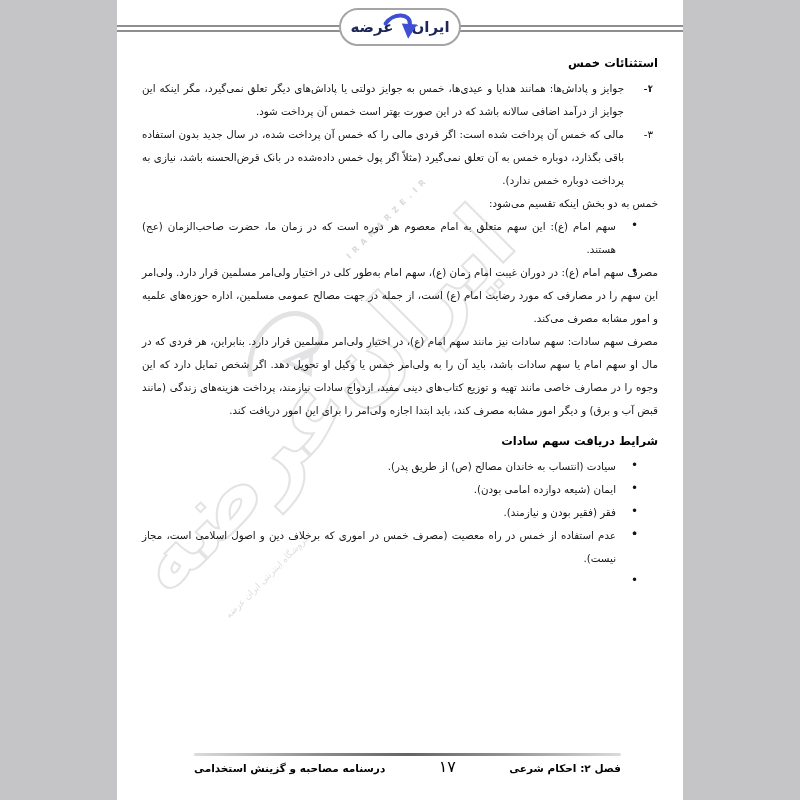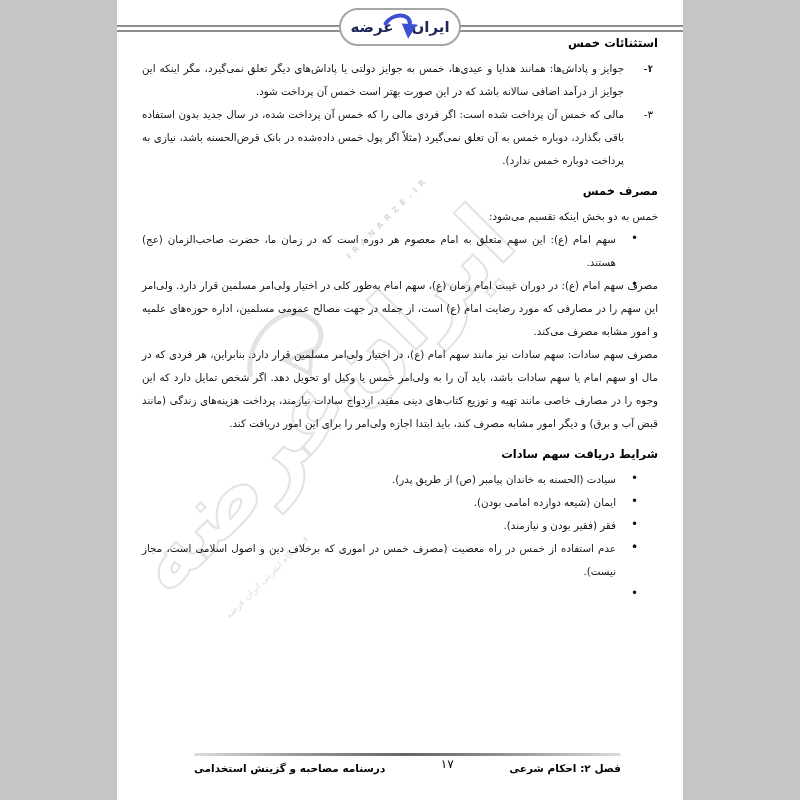--- a/index.html
+++ b/index.html
@@ -46,21 +46,21 @@
   .wm-cap-en {
     position:absolute; top:78px; right:18px;
     font-size:8px; letter-spacing:5px; color:#d9d9db; font-weight:bold;
   }
   .wm-cap-fa {
     position:absolute; bottom:74px; left:30px;
     font-size:9px; letter-spacing:2px; color:#dededf; direction:rtl;
   }
   
   .content {
-    position:absolute; top:24px; left:25px; right:25px; z-index:2;
+    position:absolute; top:44px; left:25px; right:25px; z-index:2;
     direction:rtl; text-align:justify;
     font-size:10.3px; line-height:23px; color:#151515;
   }
   .sec-heading {
     font-size:11.5px; font-weight:bold; color:#000;
     margin:8px 0 2px; text-align:right;
   }
   .content p { margin:0; }
   .num-item { position:relative; padding-right:34px; }
   .num-marker { position:absolute; right:5px; top:0; }
@@ -71,21 +71,21 @@
     position:absolute; top:753px; left:77px; right:62px; height:2.5px;
     border-radius:3px;
     background:linear-gradient(90deg,#dcdcdd 0%,#909093 28%,#646468 50%,#909093 72%,#dcdcdd 100%);
     z-index:2;
   }
   .footer-row {
     position:absolute; top:762px; left:77px; right:62px; z-index:2;
     direction:rtl; display:flex; justify-content:space-between; align-items:flex-start;
     font-size:10.5px; font-weight:bold; color:#000;
   }
-  .page-num { font-weight:normal; font-size:12px; position:relative; top:-5px; }
+  .page-num { font-weight:normal; font-size:16px; position:relative; top:-5px; }
 </style>
 </head>
 <body>
 
 <div class="stage">
   <div class="page">
 
     <div class="watermark">
       <div class="wm-text">ایران‌عرضه</div>
       <svg class="wm-swoosh" viewBox="0 0 110 90">
@@ -115,39 +115,38 @@
       </div>
       <div class="num-item">
         <span class="num-marker">۲-</span>
         <span>جوایز و پاداش‌ها: همانند هدایا و عیدی‌ها، خمس به جوایز دولتی یا پاداش‌های دیگر تعلق نمی‌گیرد، مگر اینکه این جوایز از درآمد اضافی سالانه باشد که در این صورت بهتر است خمس آن پرداخت شود.</span>
       </div>
       <div class="num-item">
         <span class="num-marker">۳-</span>
         <span>مالی که خمس آن پرداخت شده است: اگر فردی مالی را که خمس آن پرداخت شده، در سال جدید بدون استفاده باقی بگذارد، دوباره خمس به آن تعلق نمی‌گیرد (مثلاً اگر پول خمس داده‌شده در بانک قرض‌الحسنه باشد، نیازی به پرداخت دوباره خمس ندارد).</span>
       </div>
 
-      <div class="sec-heading">مصرف خمس</div>
       <p>خمس به دو بخش اینکه تقسیم می‌شود:</p>
 
       <div class="bullet-item">
         <span class="bullet-dot">•</span>
         <span>سهم امام (ع): این سهم متعلق به امام معصوم هر دوره است که در زمان ما، حضرت صاحب‌الزمان (عج) هستند.</span>
       </div>
       <div class="bullet-item">
         <span class="bullet-dot">•</span>
       </div>
 
       <p>مصرف سهم امام (ع): در دوران غیبت امام زمان (ع)، سهم امام به‌طور کلی در اختیار ولی‌امر مسلمین قرار دارد. ولی‌امر این سهم را در مصارفی که مورد رضایت امام (ع) است، از جمله در جهت مصالح عمومی مسلمین، اداره حوزه‌های علمیه و امور مشابه مصرف می‌کند.</p>
       <p>مصرف سهم سادات: سهم سادات نیز مانند سهم امام (ع)، در اختیار ولی‌امر مسلمین قرار دارد. بنابراین، هر فردی که در مال او سهم امام یا سهم سادات باشد، باید آن را به ولی‌امر خمس یا وکیل او تحویل دهد. اگر شخص تمایل دارد که این وجوه را در مصارف خاصی مانند تهیه و توزیع کتاب‌های دینی مفید، ازدواج سادات نیازمند، پرداخت هزینه‌های زندگی (مانند قبض آب و برق) و دیگر امور مشابه مصرف کند، باید ابتدا اجازه ولی‌امر را برای این امور دریافت کند.</p>
 
       <div class="sec-heading">شرایط دریافت سهم سادات</div>
 
       <div class="bullet-item">
         <span class="bullet-dot">•</span>
-        <span>سیادت (الحسنه به خاندان پیامبر (ص) از طریق پدر).</span>
+        <span>سیادت (انتساب به خاندان مصالح (ص) از طریق پدر).</span>
       </div>
       <div class="bullet-item">
         <span class="bullet-dot">•</span>
         <span>ایمان (شیعه دوازده امامی بودن).</span>
       </div>
       <div class="bullet-item">
         <span class="bullet-dot">•</span>
         <span>فقر (فقیر بودن و نیازمند).</span>
       </div>
       <div class="bullet-item">

